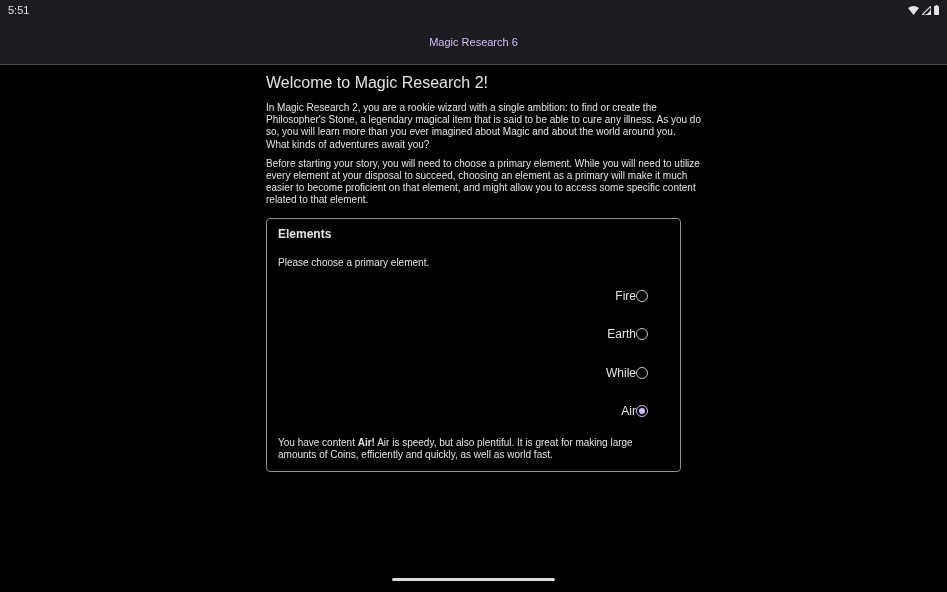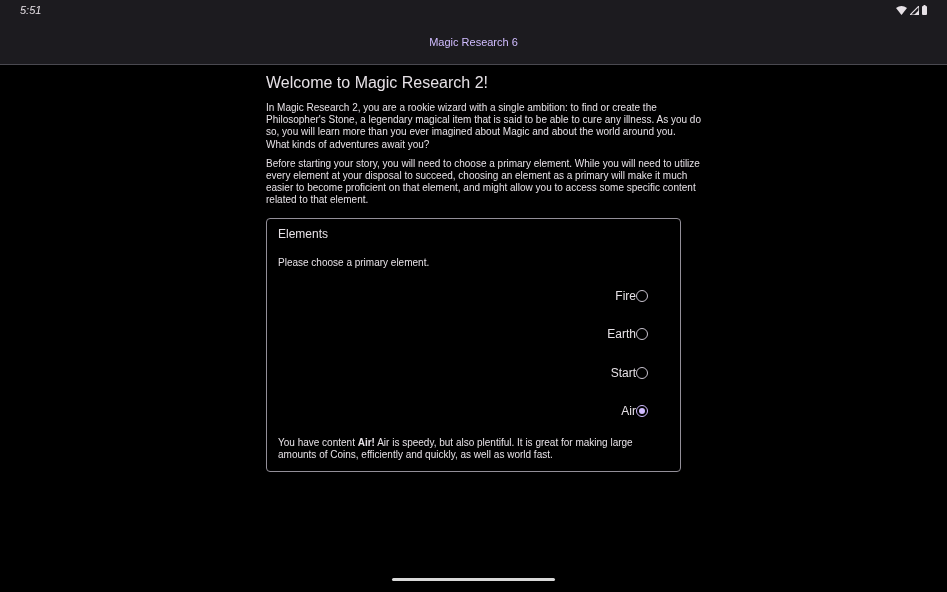--- a/index.html
+++ b/index.html
@@ -7,22 +7,22 @@
     width: 947px; height: 592px;
     background: #000000;
     overflow: hidden;
     font-family: "Liberation Sans", "DejaVu Sans", sans-serif;
     color: #e6e1e6;
   }
   .status-bar {
     position: absolute; left: 0; top: 0; width: 947px; height: 20px;
     background: #1c1b1f;
     display: flex; align-items: center; justify-content: space-between;
-    padding: 0 20px; box-sizing: border-box;
-    font-size: 11px; color: #e6e1e6; font-style: italic;
+    padding: 0 8px; box-sizing: border-box;
+    font-size: 11px; color: #e6e1e6;
   }
   .status-icons { display: flex; align-items: center; gap: 3px; }
   .app-bar {
     position: absolute; left: 0; top: 20px; width: 947px; height: 44px;
     background: #1c1b1f;
     display: flex; align-items: center; justify-content: center;
     font-size: 11px; color: #d0bcff;
     border-bottom: 1px solid #4a4950;
   }
   .content {
@@ -33,21 +33,21 @@
   }
   .para {
     font-size: 10px; line-height: 12.2px; color: #e6e1e6; margin: 0 12px 7px 0;
   }
   .card {
     margin-top: 11px;
     border: 1px solid #938f99; border-radius: 4px;
     padding: 8px 11px 10px 11px;
     box-sizing: border-box; width: 415px;
   }
-  .card-title { font-size: 12px; line-height: 14px; margin-bottom: 16px; color: #e6e1e6; }
+  .card-title { font-size: 12px; line-height: 14px; margin-bottom: 16px; color: #e6e1e6; font-weight: bold; }
   .card-sub { font-size: 10px; line-height: 12px; margin-bottom: 8px; color: #e6e1e6; }
   .radio-row {
     display: flex; align-items: center; justify-content: flex-end;
     height: 38.5px; padding: 0 21px 0 12px; cursor: pointer;
   }
   .radio-label { font-size: 12px; color: #e6e1e6; }
   .radio {
     width: 12px; height: 12px; border-radius: 50%;
     border: 1.6px solid #cac4d0; box-sizing: border-box;
     display: flex; align-items: center; justify-content: center;
@@ -102,21 +102,21 @@
 
     <div class="radio-row">
       <span class="radio-label">Fire</span>
       <span class="radio"></span>
     </div>
     <div class="radio-row">
       <span class="radio-label">Earth</span>
       <span class="radio"></span>
     </div>
     <div class="radio-row">
-      <span class="radio-label">Start</span>
+      <span class="radio-label">While</span>
       <span class="radio"></span>
     </div>
     <div class="radio-row">
       <span class="radio-label">Air</span>
       <span class="radio selected">
           <span class="dot"></span>
         </span>
     </div>
 
     <div class="selected-desc"><span>You have content </span><b>Air!</b><span> Air is speedy, but also plentiful. It is great for making large amounts of Coins, efficiently and quickly, as well as world fast.</span></div>

